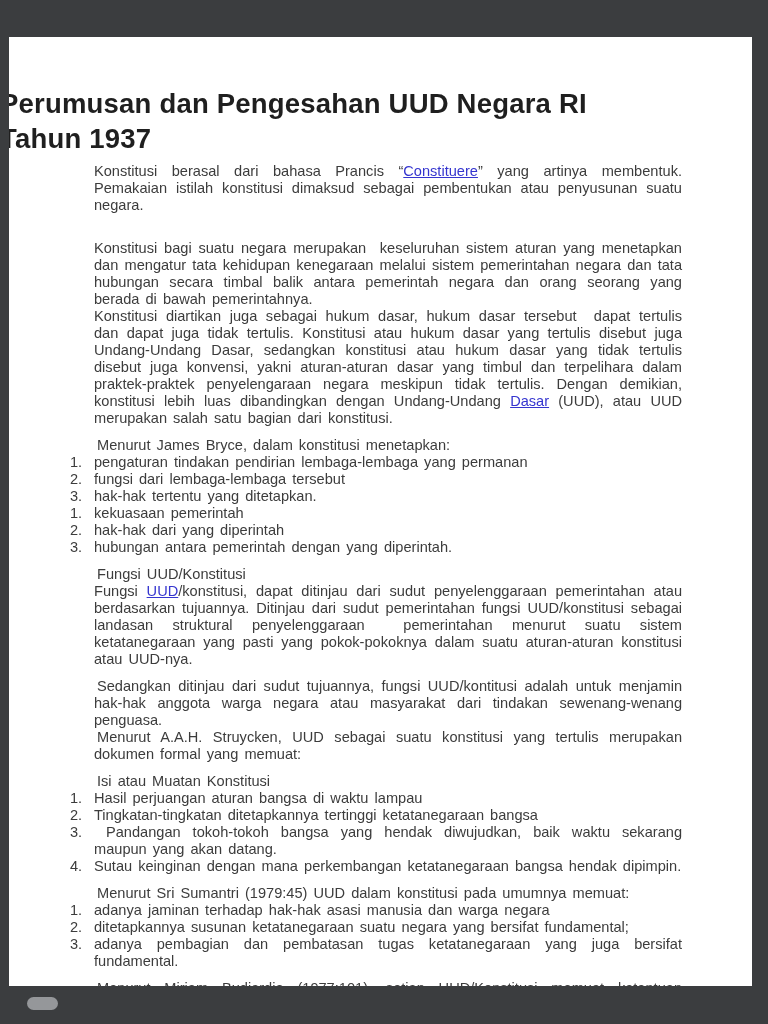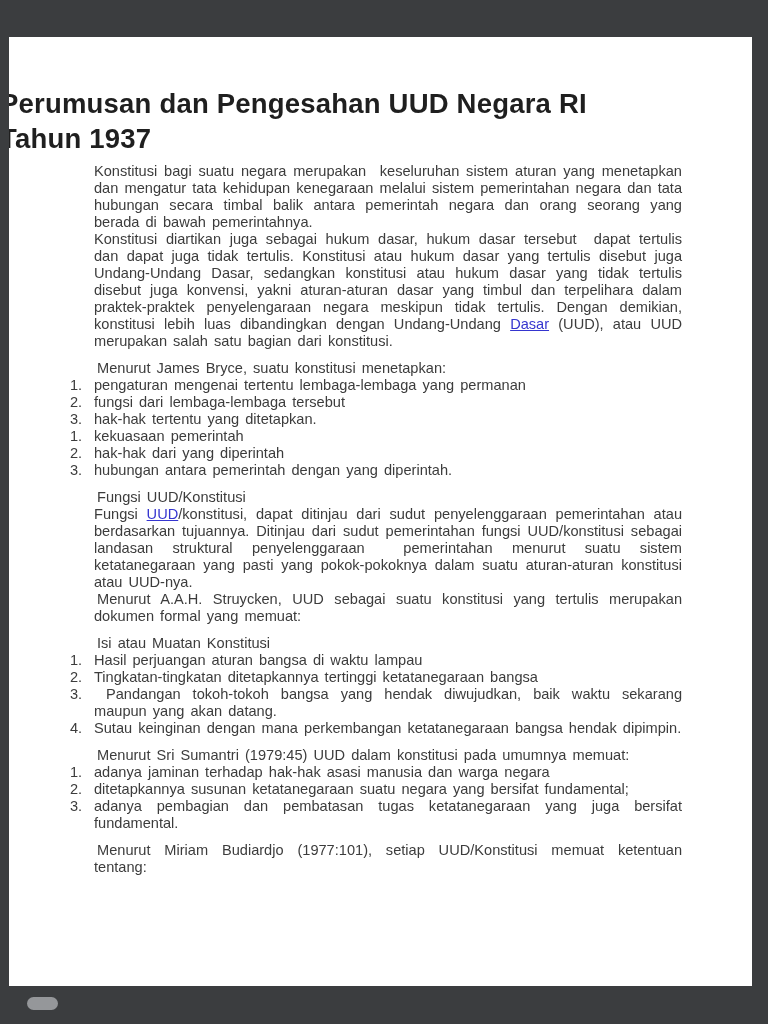--- a/index.html
+++ b/index.html
@@ -24,21 +24,21 @@
     color:var(--text,#3c3c3c);
   }
   .para {
     margin:0 0 0 24px; width:588px;
     text-align:justify; word-spacing:2px;
   }
   .lead { text-indent:3px; }
   .jlast { text-align-last:justify; }
   .gap-none   { margin-top:0; }
   .gap-normal { margin-top:10px; }
-  .gap-large  { }
+  .gap-large  { margin-top:26px; }
 
   .list { width:612px; }
   .li { display:flex; }
   .num { flex:0 0 24px; width:24px; }
   .itext { flex:1; text-align:justify; word-spacing:2px; }
 
   a.dlink { color:var(--link,#3535cf); text-decoration:underline; cursor:pointer; }
 
   
   .bar { position:absolute; background:var(--frame_bg,#3b3d3f); }
@@ -53,27 +53,28 @@
 </style>
 </head>
 <body>
 
 <div class="page">
   <div class="doc-title">
     <div>Perumusan dan Pengesahan UUD Negara RI</div>
     <div>Tahun 1937</div>
   </div>
   <div class="doc-body">
+      <div class="para gap-none jlast">Konstitusi berasal dari bahasa Prancis “<a class="dlink">Constituere</a>” yang artinya membentuk. Pemakaian istilah konstitusi dimaksud sebagai pembentukan atau penyusunan suatu negara.</div>
       <div class="para gap-large">Konstitusi bagi suatu negara merupakan &nbsp;keseluruhan sistem aturan yang menetapkan dan mengatur tata kehidupan kenegaraan melalui sistem pemerintahan negara dan tata hubungan secara timbal balik antara pemerintah negara dan orang seorang yang berada di bawah pemerintahnya.</div>
       <div class="para gap-none">Konstitusi diartikan juga sebagai hukum dasar, hukum dasar tersebut &nbsp;dapat tertulis dan dapat juga tidak tertulis. Konstitusi atau hukum dasar yang tertulis disebut juga Undang-Undang Dasar, sedangkan konstitusi atau hukum dasar yang tidak tertulis disebut juga konvensi, yakni aturan-aturan dasar yang timbul dan terpelihara dalam praktek-praktek penyelengaraan negara meskipun tidak tertulis. Dengan demikian, konstitusi lebih luas dibandingkan dengan Undang-Undang <a class="dlink">Dasar</a> (UUD), atau UUD merupakan salah satu bagian dari konstitusi.</div>
-      <div class="para gap-normal lead">Menurut James Bryce, suatu konstitusi menetapkan:</div>
+      <div class="para gap-normal lead">Menurut James Bryce, dalam konstitusi menetapkan:</div>
       <div class="list gap-none">
         <div class="li">
           <span class="num">1.</span>
-          <span class="itext">pengaturan mengenai tertentu lembaga-lembaga yang permanan</span>
+          <span class="itext">pengaturan tindakan pendirian lembaga-lembaga yang permanan</span>
         </div>
         <div class="li">
           <span class="num">2.</span>
           <span class="itext">fungsi dari lembaga-lembaga tersebut</span>
         </div>
         <div class="li">
           <span class="num">3.</span>
           <span class="itext">hak-hak tertentu yang ditetapkan.</span>
         </div>
       </div>
@@ -86,20 +87,21 @@
           <span class="num">2.</span>
           <span class="itext">hak-hak dari yang diperintah</span>
         </div>
         <div class="li">
           <span class="num">3.</span>
           <span class="itext">hubungan antara pemerintah dengan yang diperintah.</span>
         </div>
       </div>
       <div class="para gap-normal lead">Fungsi UUD/Konstitusi</div>
       <div class="para gap-none">Fungsi <a class="dlink">UUD</a>/konstitusi, dapat ditinjau dari sudut penyelenggaraan pemerintahan atau berdasarkan tujuannya. Ditinjau dari sudut pemerintahan fungsi UUD/konstitusi sebagai landasan struktural penyelenggaraan &nbsp;pemerintahan menurut suatu sistem ketatanegaraan yang pasti yang pokok-pokoknya dalam suatu aturan-aturan konstitusi atau UUD-nya.</div>
+      <div class="para gap-normal lead">Sedangkan ditinjau dari sudut tujuannya, fungsi UUD/kontitusi adalah untuk menjamin hak-hak anggota warga negara atau masyarakat dari tindakan sewenang-wenang penguasa.</div>
       <div class="para gap-none lead">Menurut A.A.H. Struycken, UUD sebagai suatu konstitusi yang tertulis merupakan dokumen formal yang memuat:</div>
       <div class="para gap-normal lead">Isi atau Muatan Konstitusi</div>
       <div class="list gap-none">
         <div class="li">
           <span class="num">1.</span>
           <span class="itext">Hasil perjuangan aturan bangsa di waktu lampau</span>
         </div>
         <div class="li">
           <span class="num">2.</span>
           <span class="itext">Tingkatan-tingkatan ditetapkannya tertinggi ketatanegaraan bangsa</span>

